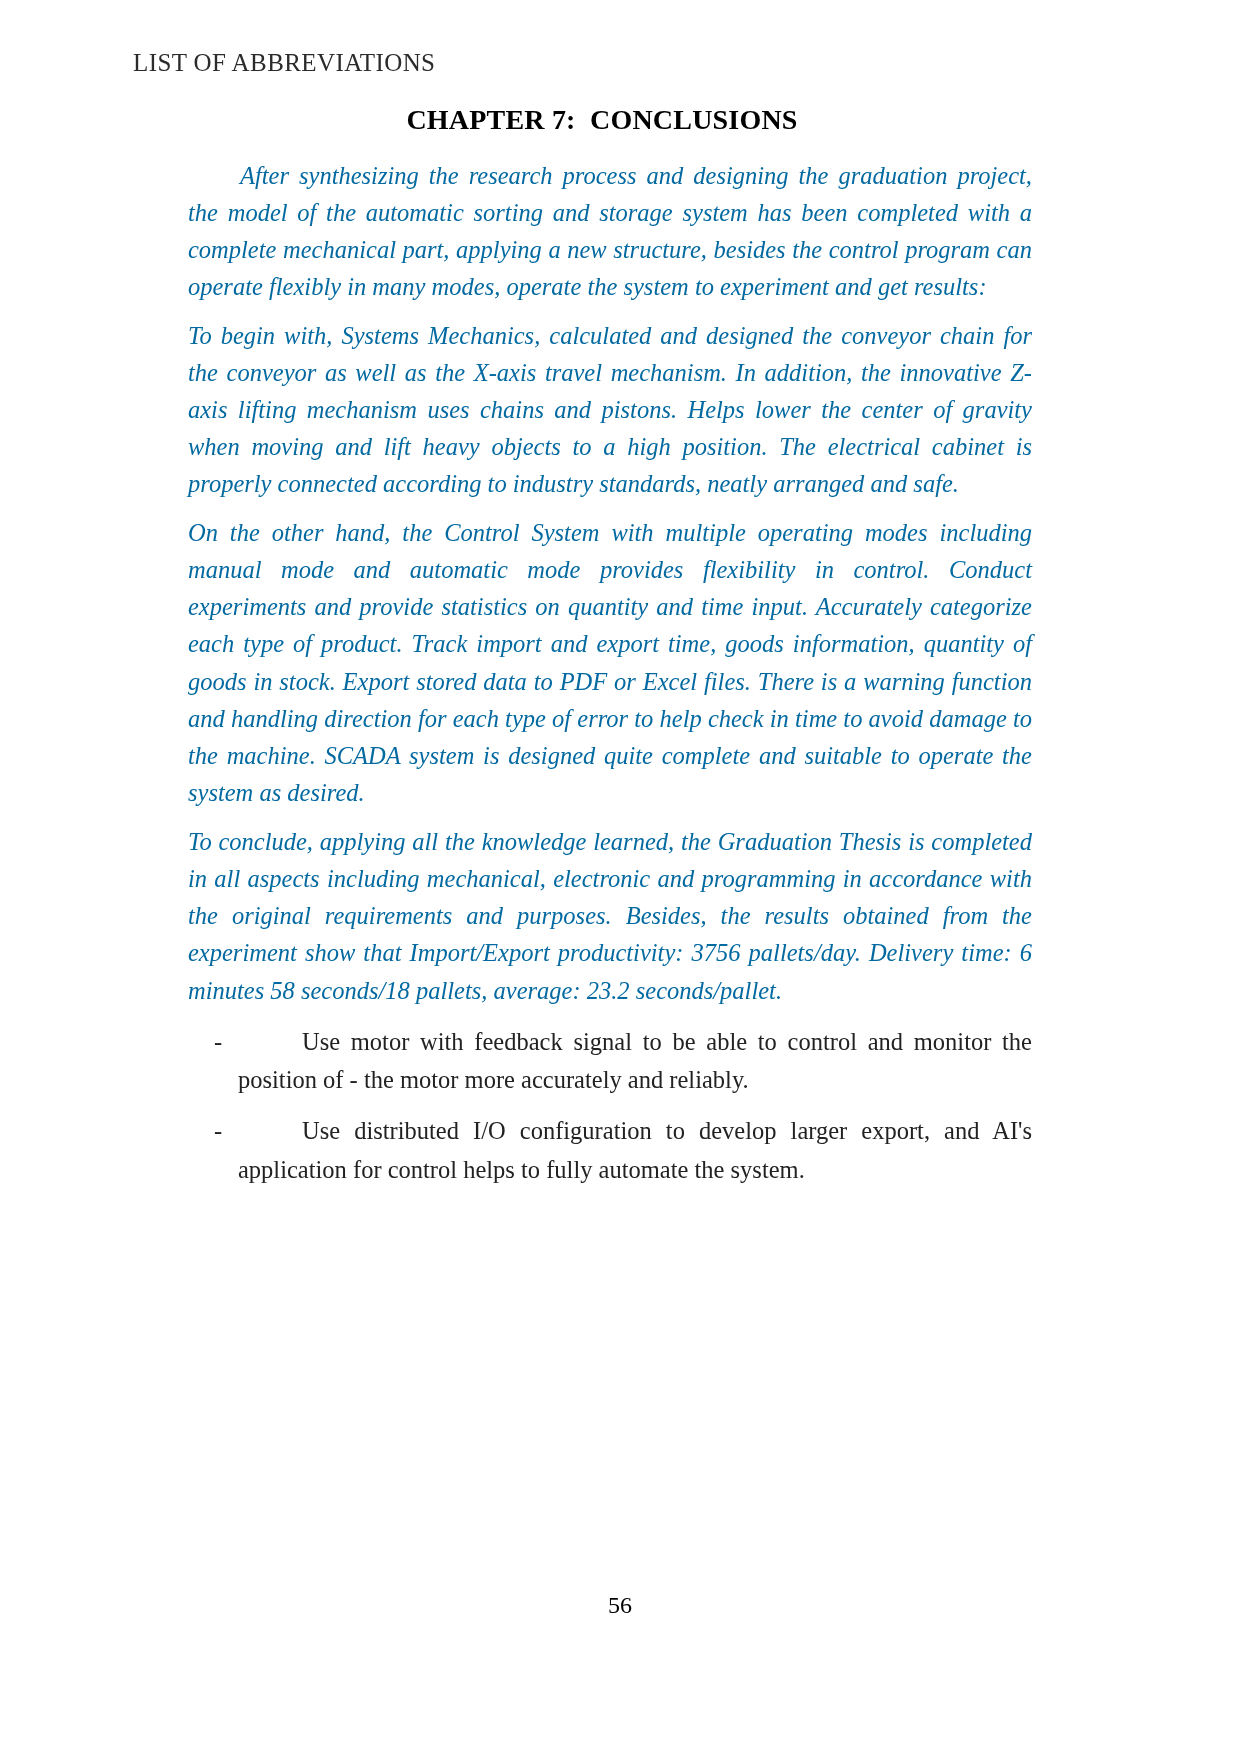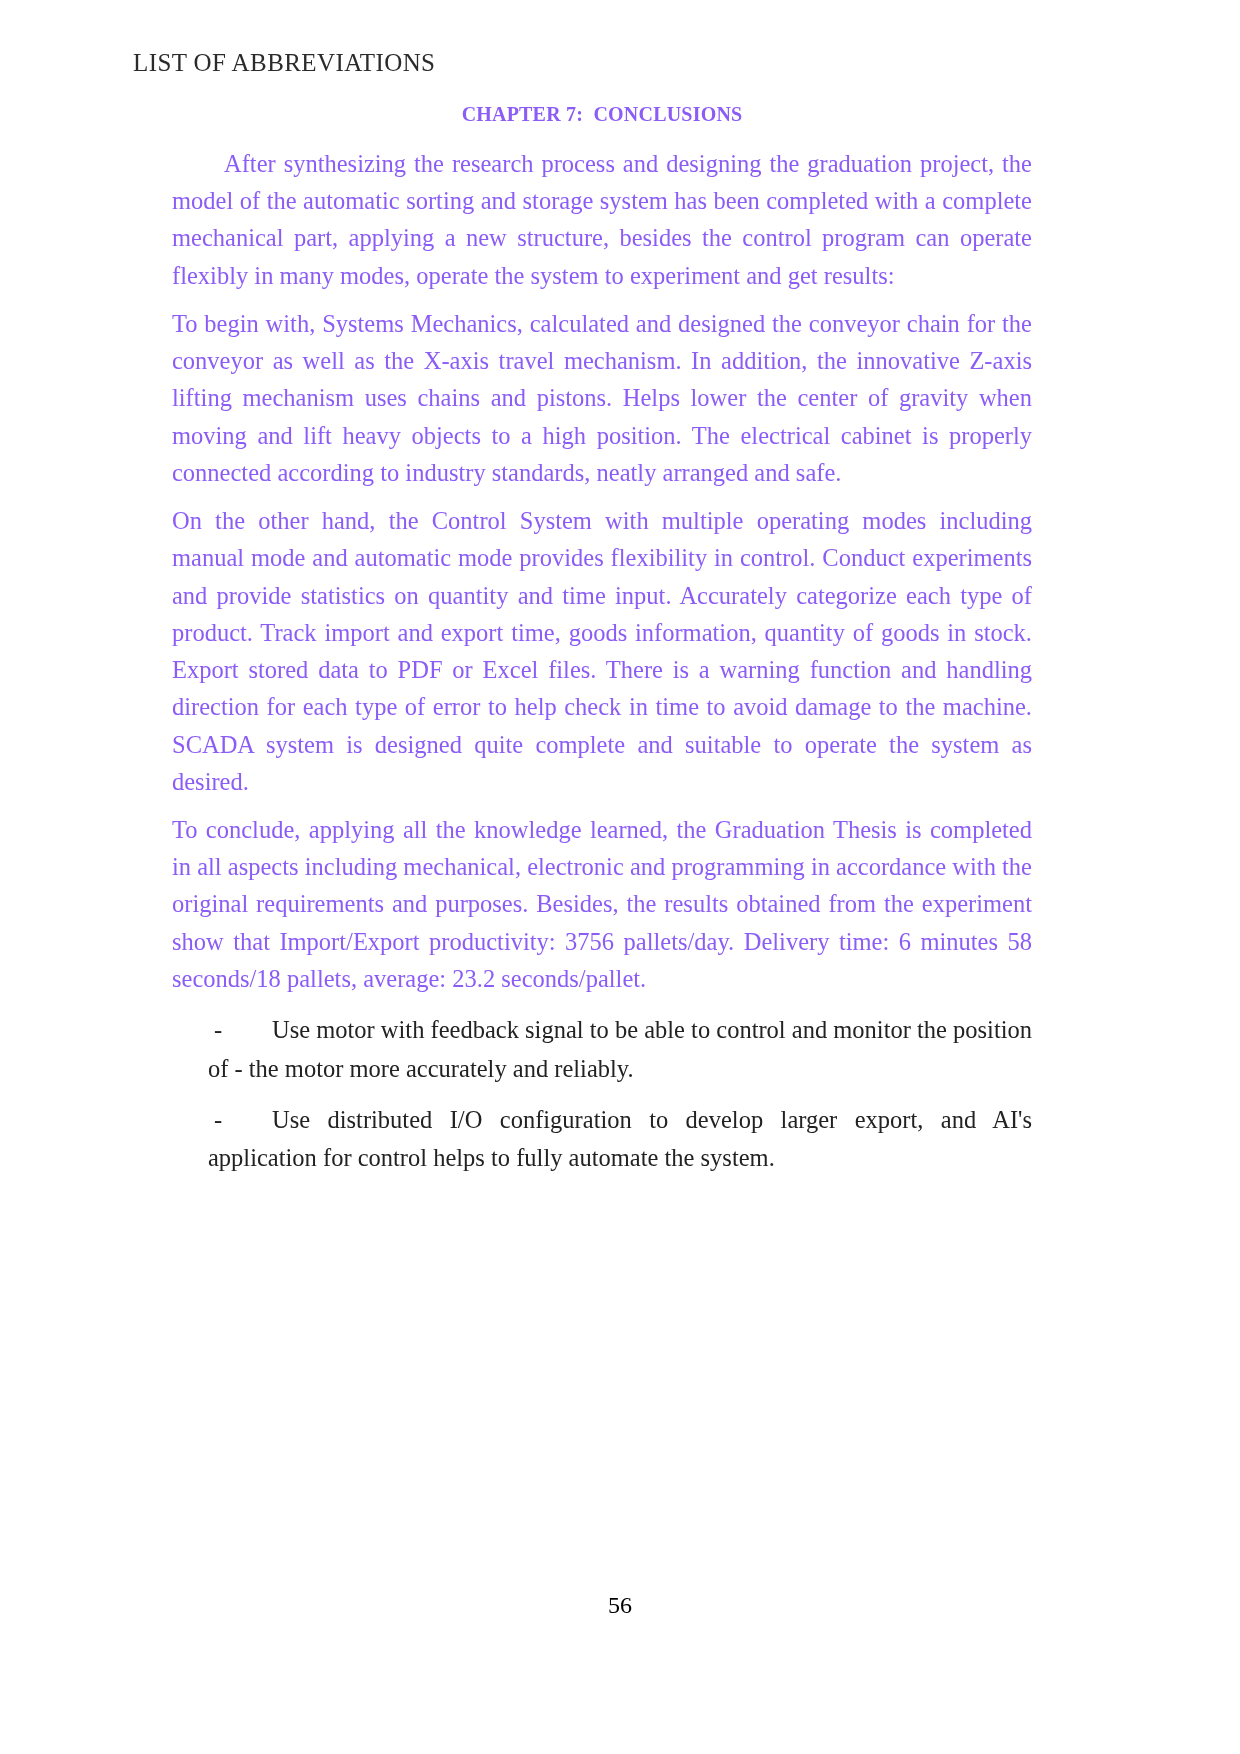--- a/index.html
+++ b/index.html
@@ -33,24 +33,24 @@
 
   
   .content {
     position: absolute;
     left: 172px;
     top: 100px;
     width: 860px;
   }
 
   .chapter-title {
-    font-size: 20px;
+    font-size: 28px;
     font-weight: bold;
     text-align: center;
-    color: #8b5cf6;
+    color: #000000;
     margin: 0 0 0 0;
     padding: 0;
     line-height: 1.45;
     white-space: pre;
     letter-spacing: 0.2px;
   }
 
   .section-heading {
     font-size: 24px;
     font-weight: bold;
@@ -58,23 +58,24 @@
     margin: 22px 0 0 -39px;
     line-height: 1.5;
     letter-spacing: 0.1px;
   }
 
   p.body {
     font-size: 24.5px;
     line-height: 1.52;
     text-align: justify;
     text-justify: inter-word;
-    margin: 11px 0 0 0;
-    color: #8b5cf6;
+    margin: 11px 0 0 16px;
+    color: #0369a1;
     hyphens: none;
+    font-style: italic;
   }
   p.body.first-para {
     text-indent: 52px;
     margin-top: 16px;
   }
 
   
   .bullet-list {
     margin: 14px 0 0 0;
     padding: 0;
@@ -95,20 +96,21 @@
     position: absolute;
     left: 42px;
     top: 0;
     font-size: 24.5px;
     line-height: 1.58;
     color: #222;
   }
   .bullet-text {
     display: block;
     text-indent: 64px;
+    margin-left: 30px;
   }
 
   
   .page-number {
     position: absolute;
     left: 0;
     right: 0;
     top: 1592px;
     text-align: center;
     font-size: 24px;

